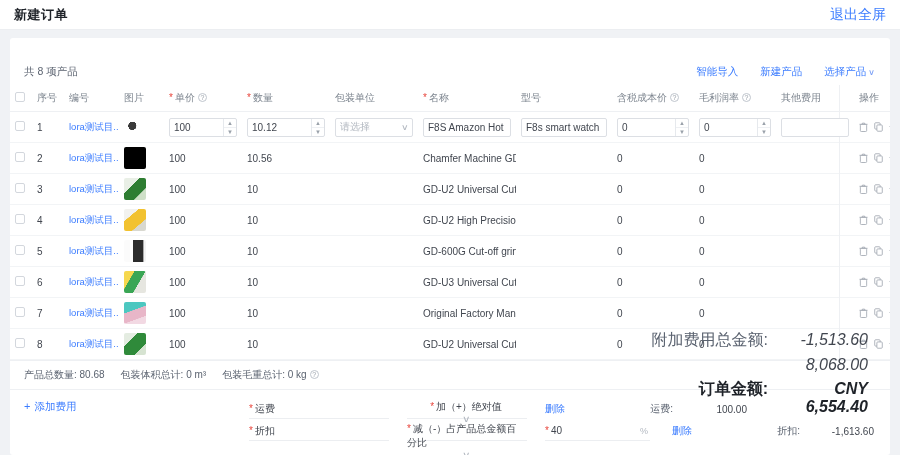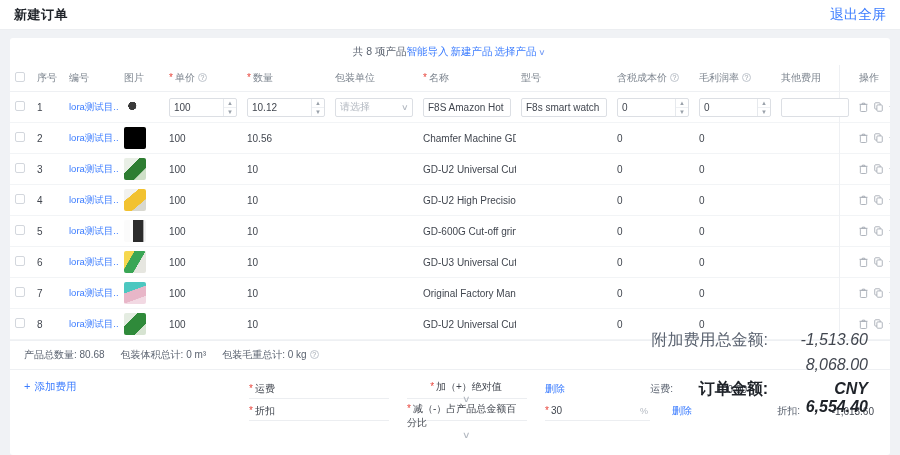--- a/index.html
+++ b/index.html
@@ -45,25 +45,26 @@
     border-radius: 3px;
     height: 100%;
     position: relative;
     overflow: hidden;
   }
 
   
   .toolbar {
     display: flex;
     align-items: center;
-    justify-content: center;
+    justify-content: space-between;
     padding: 7px 16px 6px 14px;
+    margin-top: 20px;
   }
   .toolbar-count { font-size: 10.5px; color: #5b6370; }
-  .toolbar-actions { display: flex; align-items: center; gap: 2px; }
+  .toolbar-actions { display: flex; align-items: center; gap: 22px; font-family: Liberation Mono, monospace; }
   .toolbar-action {
     font-size: 10.5px;
     color: #3b7cff;
     cursor: pointer;
     white-space: nowrap;
   }
   .caret {
     display: inline-block;
     margin-left: 3px;
     font-size: 8px;
@@ -661,21 +662,21 @@
           <div class="fee-row">
     <span class="fee-cell f-type">
               <span class="req">*</span>
               <span>折扣</span>
             </span>
     <span class="fee-cell f-mode">
               <span><span class="req">*</span><span>减（-）占产品总金额百分比</span></span>
               <span class="dn">∨</span>
             </span>
     <span class="fee-cell f-val">
-              <span><span class="req">*</span><span>30</span></span>
+              <span><span class="req">*</span><span>40</span></span>
               <span class="pct">%</span>
             </span>
     <span class="fee-cell f-del">删除</span>
     <span class="fee-cell f-lbl">折扣:</span>
     <span class="fee-cell f-amt">-1,613.60</span>
           </div>
         </div>
     </div>
 
     <div class="totals" id="totals">

